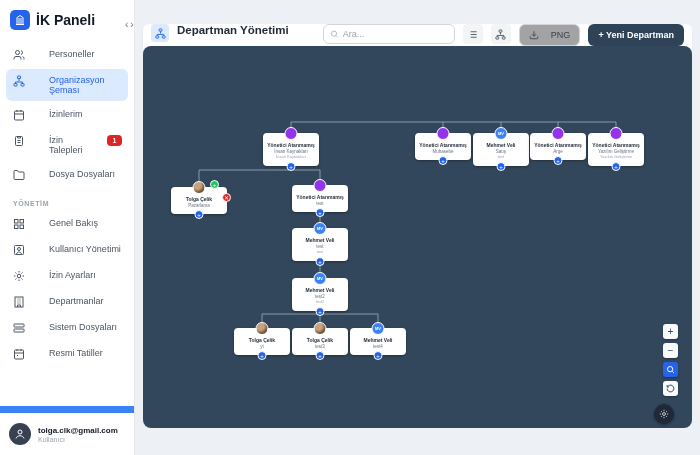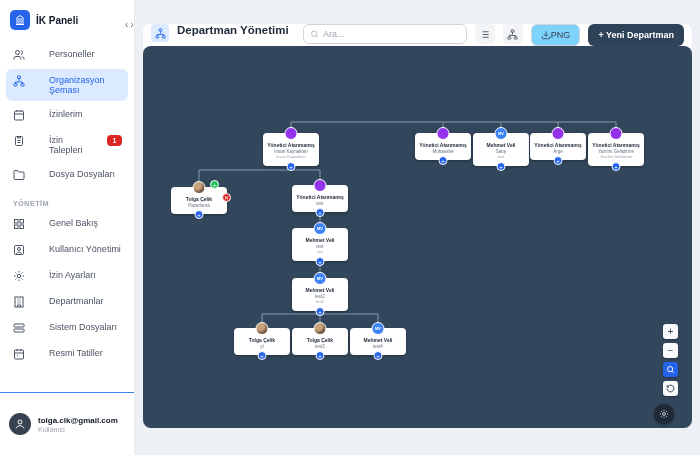--- a/index.html
+++ b/index.html
@@ -1,42 +1,42 @@
 <!DOCTYPE html>
 <html><head>
 <meta charset="utf-8">
 <style>
   *{box-sizing:border-box;margin:0;padding:0}
   body{width:700px;height:455px;background:#edf0f5;font-family:"Liberation Sans",sans-serif;overflow:hidden;position:relative}
   
   .sidebar{position:absolute;left:0;top:0;bottom:0;width:135px;background:#fff;border-right:1px solid #e5e7eb;display:flex;flex-direction:column;z-index:2}
   .logo-row{display:flex;align-items:center;gap:6px;padding:10px 10px 12px}
   .logo-mark{width:20px;height:20px;border-radius:5px;background:#2563eb;display:flex;align-items:center;justify-content:center;color:#fff;flex:0 0 auto}
-  .logo-title{font-size:10px;font-weight:bold;color:#111827}
+  .logo-title{font-size:14px;font-weight:bold;color:#111827}
   .nav-item{display:flex;align-items:flex-start;gap:24px;margin:1px 6px;padding:6px 7px;border-radius:6px;font-size:9px;color:#4b5563;cursor:pointer}
   .nav-item svg{flex:0 0 auto}
   .nav-item.active{background:#dbeafe;color:#2563eb;font-weight:400}
   .badge-red{margin-left:auto;background:#dc2626;color:#fff;font-size:7px;line-height:1;padding:2px 6px;border-radius:4px;font-weight:bold}
   .section-label{font-size:7px;letter-spacing:.6px;color:#9ca3af;font-weight:bold;padding:12px 13px 4px}
-  .user-box{margin-top:auto;border-top:1px solid #3b82f6;display:flex;align-items:center;gap:7px;padding:20px 9px}
+  .user-box{margin-top:auto;border-top:7px solid #3b82f6;display:flex;align-items:center;gap:7px;padding:10px 9px}
   .user-avatar{width:22px;height:22px;border-radius:50%;background:#374151;color:#fff;display:flex;align-items:center;justify-content:center;flex:0 0 auto}
   .user-email{font-size:8px;color:#111827;font-weight:600}
   .user-role{font-size:7px;color:#9ca3af;margin-top:1px}
   
   .main{position:absolute;left:135px;top:0;right:0;bottom:0}
   .collapse-ctl{position:absolute;left:-10px;top:20px;display:flex;gap:2px;z-index:3}
   .collapse-ctl span{font-size:10px;color:#6b7280;line-height:10px;cursor:pointer}
   .topbar{position:absolute;left:8px;right:8px;top:24px;height:30px;background:#fff;border-radius:6px;box-shadow:0 1px 2px rgba(0,0,0,.07);display:flex;align-items:flex-start;gap:8px;padding:0 8px}
   .tb-icon{width:18px;height:18px;border-radius:4px;background:#dbeafe;color:#2563eb;display:flex;align-items:center;justify-content:center;flex:0 0 auto}
   .tb-title{font-size:11.5px;font-weight:bold;color:#1f2937;white-space:nowrap}
-  .search-box{margin-left:auto;display:flex;align-items:center;gap:4px;border:1px solid #d1d5db;border-radius:6px;height:20px;padding:0 6px;width:164px;color:#9ca3af;background:#fff}
+  .search-box{margin-left:auto;display:flex;align-items:center;gap:4px;border:1px solid #d1d5db;border-radius:6px;height:20px;padding:0 6px;width:132px;color:#9ca3af;background:#fff}
   .search-box input{border:none;outline:none;font-size:9px;width:100%;color:#374151;background:transparent}
   .search-box input::placeholder{color:#9ca3af}
   .icon-btn{width:20px;height:20px;border:none;background:#f3f4f6;border-radius:4px;color:#4b5563;display:flex;align-items:center;justify-content:center;cursor:pointer}
-  .png-btn{display:flex;align-items:center;gap:0;border:1px solid #d1d5db;background:#7dd3fc;border-radius:6px;height:22px;padding:0 9px;font-size:9px;color:#374151;cursor:pointer}
+  .png-btn{display:flex;align-items:center;gap:12px;border:1px solid #d1d5db;background:#a3a3a3;border-radius:6px;height:22px;padding:0 9px;font-size:9px;color:#374151;cursor:pointer}
   .primary-btn{background:#2f4358;color:#fff;border:none;border-radius:6px;height:22px;padding:0 10px;font-size:9px;font-weight:600;cursor:pointer;white-space:nowrap}
   
   .canvas{position:absolute;left:8px;right:8px;top:46px;height:382px;background:#33475c;border-radius:8px;overflow:hidden}
   .links{position:absolute;left:0;top:0;width:100%;height:100%}
   .node{position:absolute;width:56px;background:#fff;border-radius:4px;box-shadow:0 1px 3px rgba(0,0,0,.35);padding:9px 2px 6px;text-align:center;cursor:pointer}
   .nav-cir{width:13px;height:13px;border-radius:50%;position:absolute;top:-6px;left:50%;transform:translateX(-50%);display:flex;align-items:center;justify-content:center;color:#fff;font-size:4px;font-weight:bold;border:1.5px solid #fff}
   .av-purple{background:#9333ea}
   .av-blue{background:#3b82f6}
   .av-photo{background:radial-gradient(circle at 35% 30%,#c8a27a 0 35%,#6b4f3a 70%,#4a352a)}
   .nname{font-size:5px;font-weight:bold;color:#1f2937;line-height:1.3}

